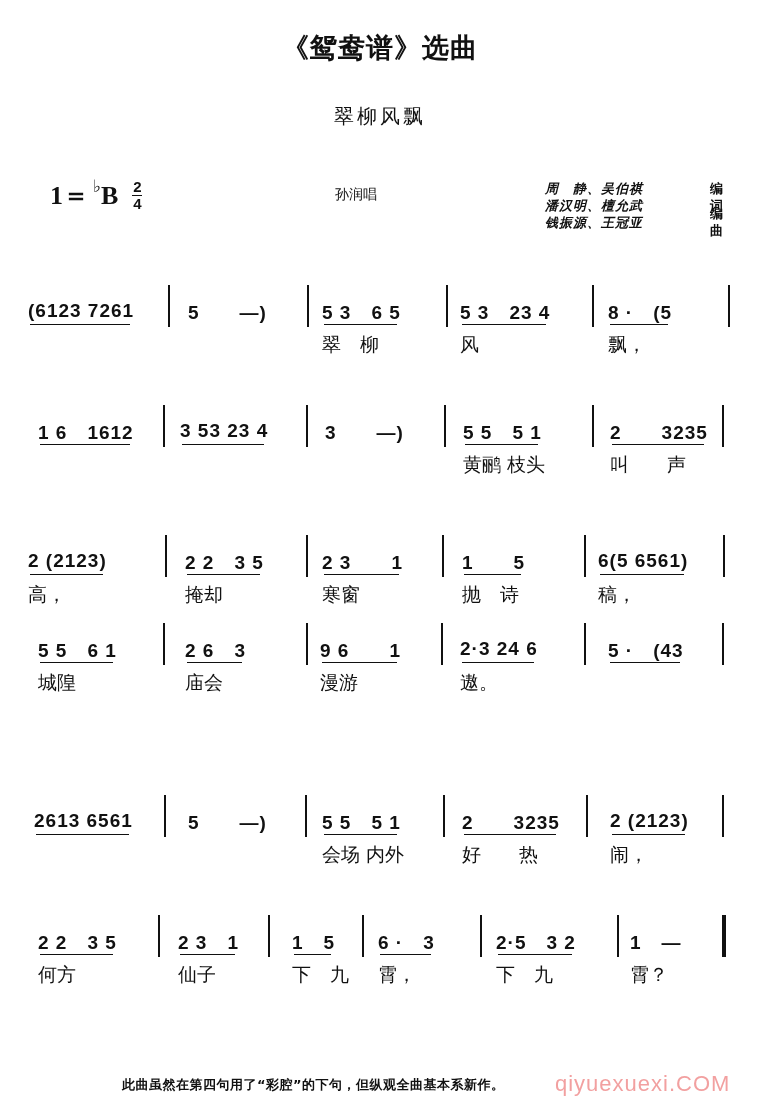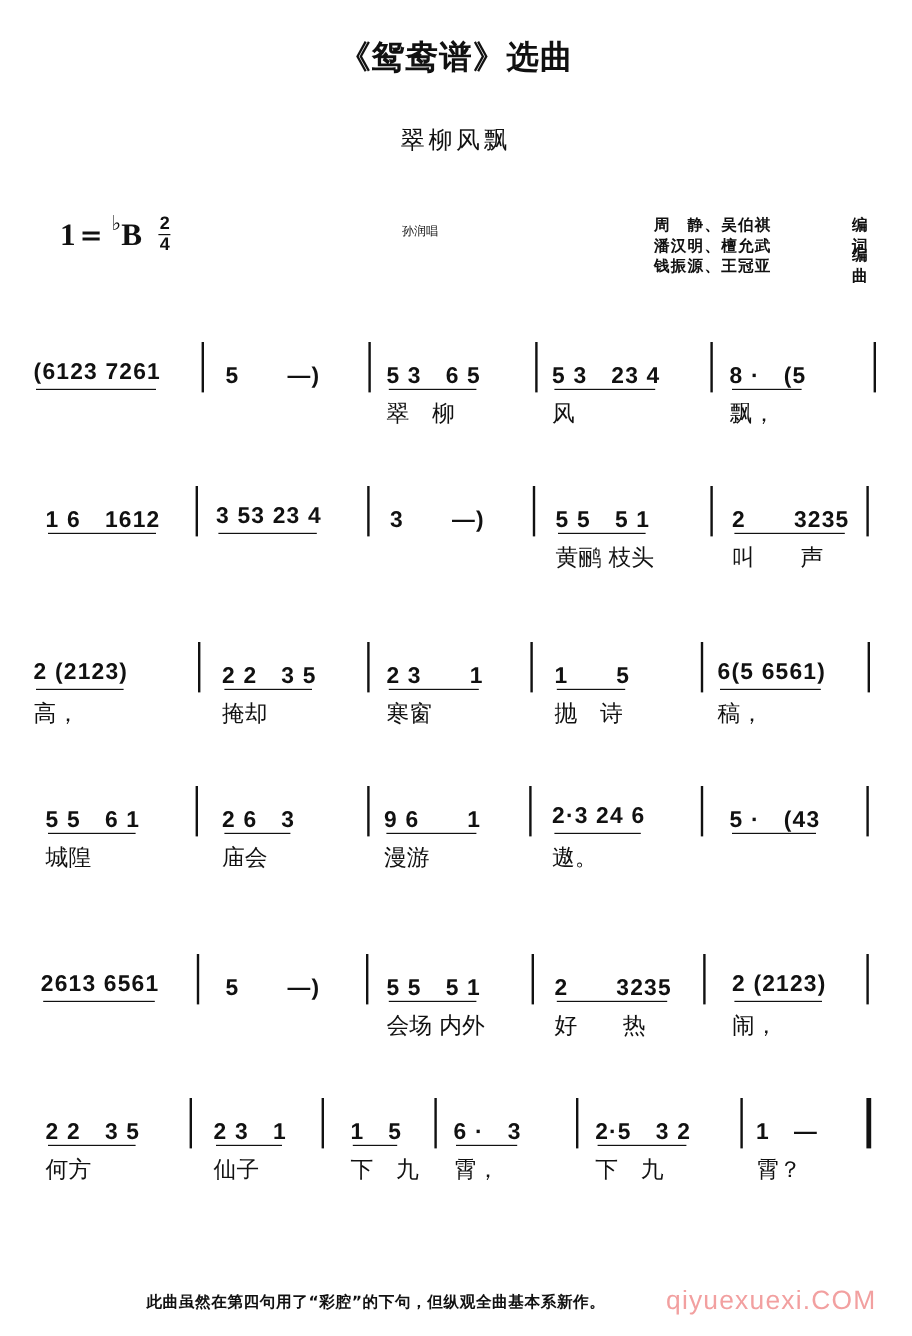--- a/index.html
+++ b/index.html
@@ -8,24 +8,24 @@
   .title { position: absolute; top: 30px; left: 0; width: 760px; text-align: center;
            font-size: 27px; font-weight: bold; letter-spacing: 1px; }
   .subtitle { position: absolute; top: 103px; left: 0; width: 760px; text-align: center;
               font-size: 20px; font-family: "DejaVu Serif", serif; letter-spacing: 3px; }
   .key { position: absolute; top: 178px; left: 50px; font-family: "Liberation Serif", serif;
          font-weight: bold; font-size: 26px; display: flex; align-items: center; }
   .key .flat { font-size: 17px; position: relative; top: -9px; margin-left: 4px; font-weight: normal; }
   .key .frac { display: inline-flex; flex-direction: column; align-items: center; font-size: 15px;
                margin-left: 14px; line-height: 16px; font-family: "Liberation Sans", sans-serif; }
   .key .frac .line { width: 10px; border-top: 1px solid #111; }
-  .singer { position: absolute; top: 186px; left: 335px; font-size: 10px; font-family: "DejaVu Serif", serif; }
+  .singer { position: absolute; top: 186px; left: 335px; font-size: 14px; font-family: "DejaVu Serif", serif; }
   .credits { position: absolute; top: 180px; left: 545px; font-size: 13px; line-height: 17px; font-weight: bold; }
   .credits .row { display: flex; }
-  .credits .names { width: 145px; letter-spacing: 1px; }
+  .credits .names { width: 145px; letter-spacing: 1px; font-style: italic; }
   .credits .role { position: absolute; left: 165px; }
 
   .sline { position: absolute; left: 0; width: 760px; height: 110px; }
   .measure { position: absolute; top: 0; height: 100px; }
   .notes { position: absolute; top: 20px; left: 0; white-space: nowrap; font-family: "Liberation Sans", sans-serif;
            font-weight: bold; font-size: 19px; letter-spacing: 1px; }
   .lyrics { position: absolute; top: 52px; left: 0; white-space: nowrap; font-size: 19px;
             font-family: "DejaVu Serif", serif; }
   .bar { position: absolute; width: 2px; background: #111; top: 5px; height: 42px; }
   .bar.final { width: 4px; }
@@ -156,21 +156,21 @@
         <div class="notes">6(5 6561)</div>
         <div class="lyrics">稿，</div>
         <div class="uline" style="left: 2px; top: 44px; width: 84.3438px;"></div>
       </div>
       <div class="bar" style="left: 165px;"></div>
       <div class="bar" style="left: 306px;"></div>
       <div class="bar" style="left: 442px;"></div>
       <div class="bar" style="left: 584px;"></div>
       <div class="bar" style="left: 723px;"></div>
     </div>
-    <div class="sline" style="top: 650px;">
+    <div class="sline" style="top: 618px;">
       <div class="measure" style="left: 38px;">
         <div class="notes">5 5　6 1</div>
         <div class="lyrics">城隍</div>
         <div class="uline" style="left: 2px; top: 44px; width: 72.8281px;"></div>
       </div>
       <div class="measure" style="left: 185px;">
         <div class="notes">2 6　3</div>
         <div class="lyrics">庙会</div>
         <div class="uline" style="left: 2px; top: 44px; width: 54.9844px;"></div>
       </div>

